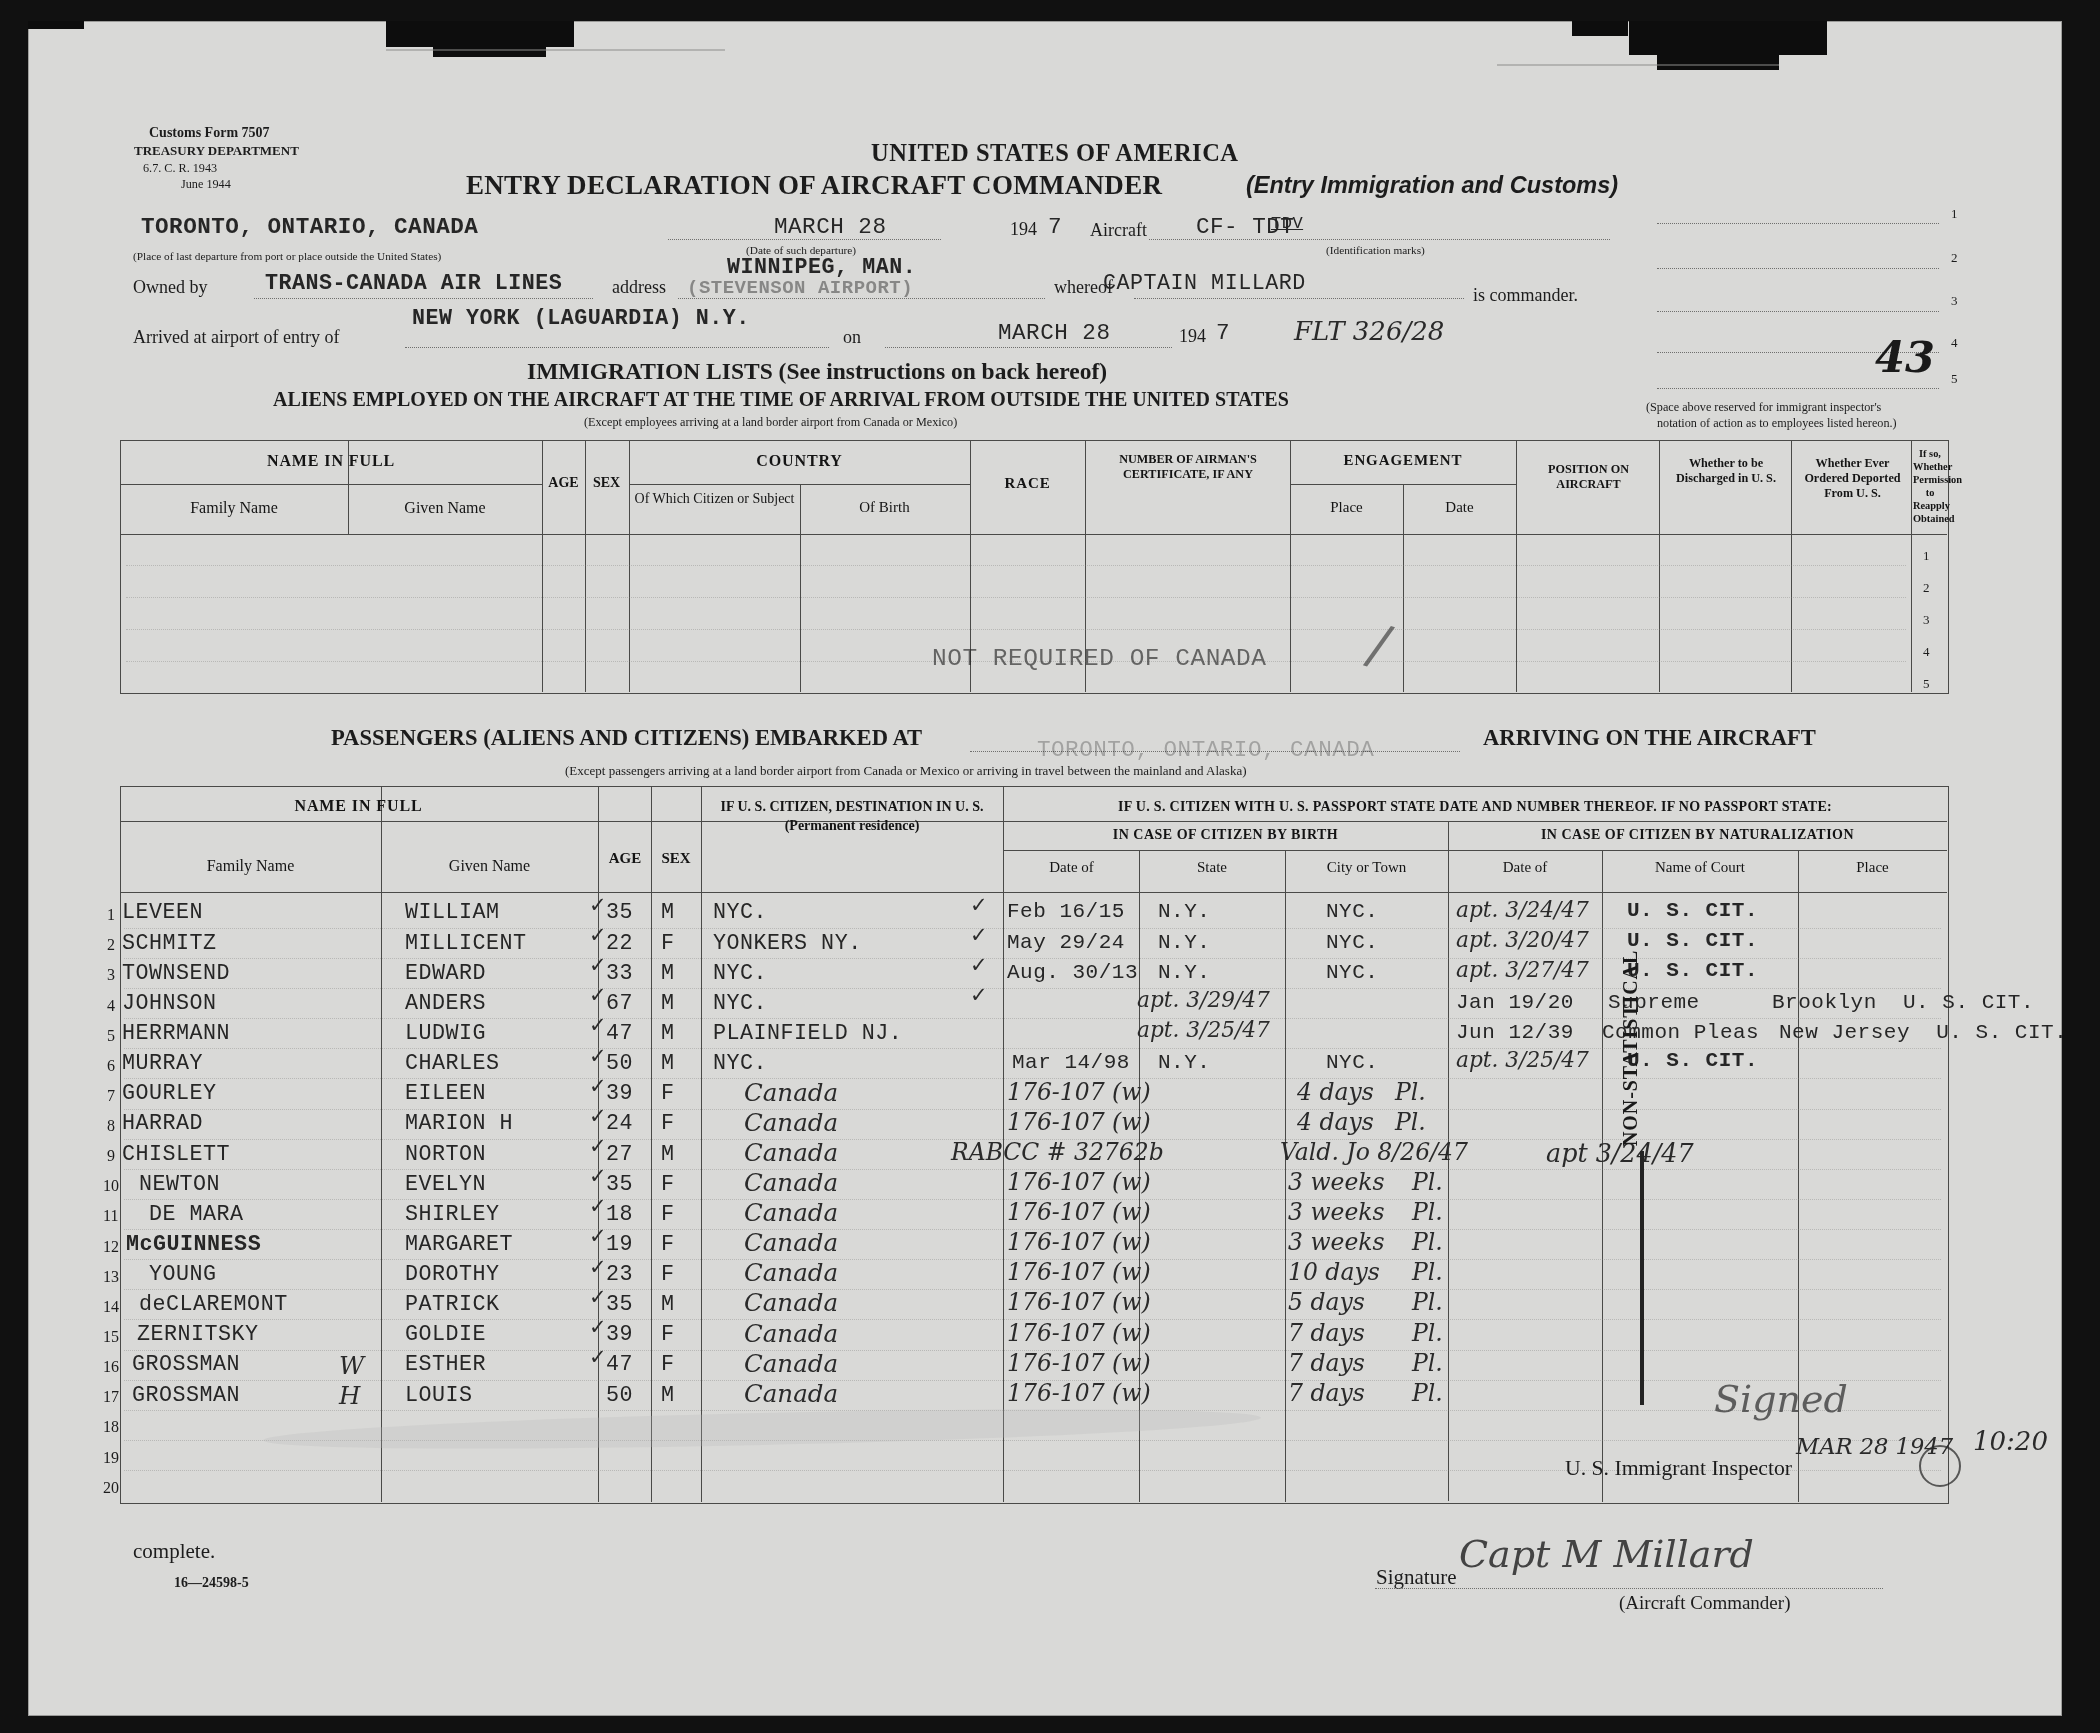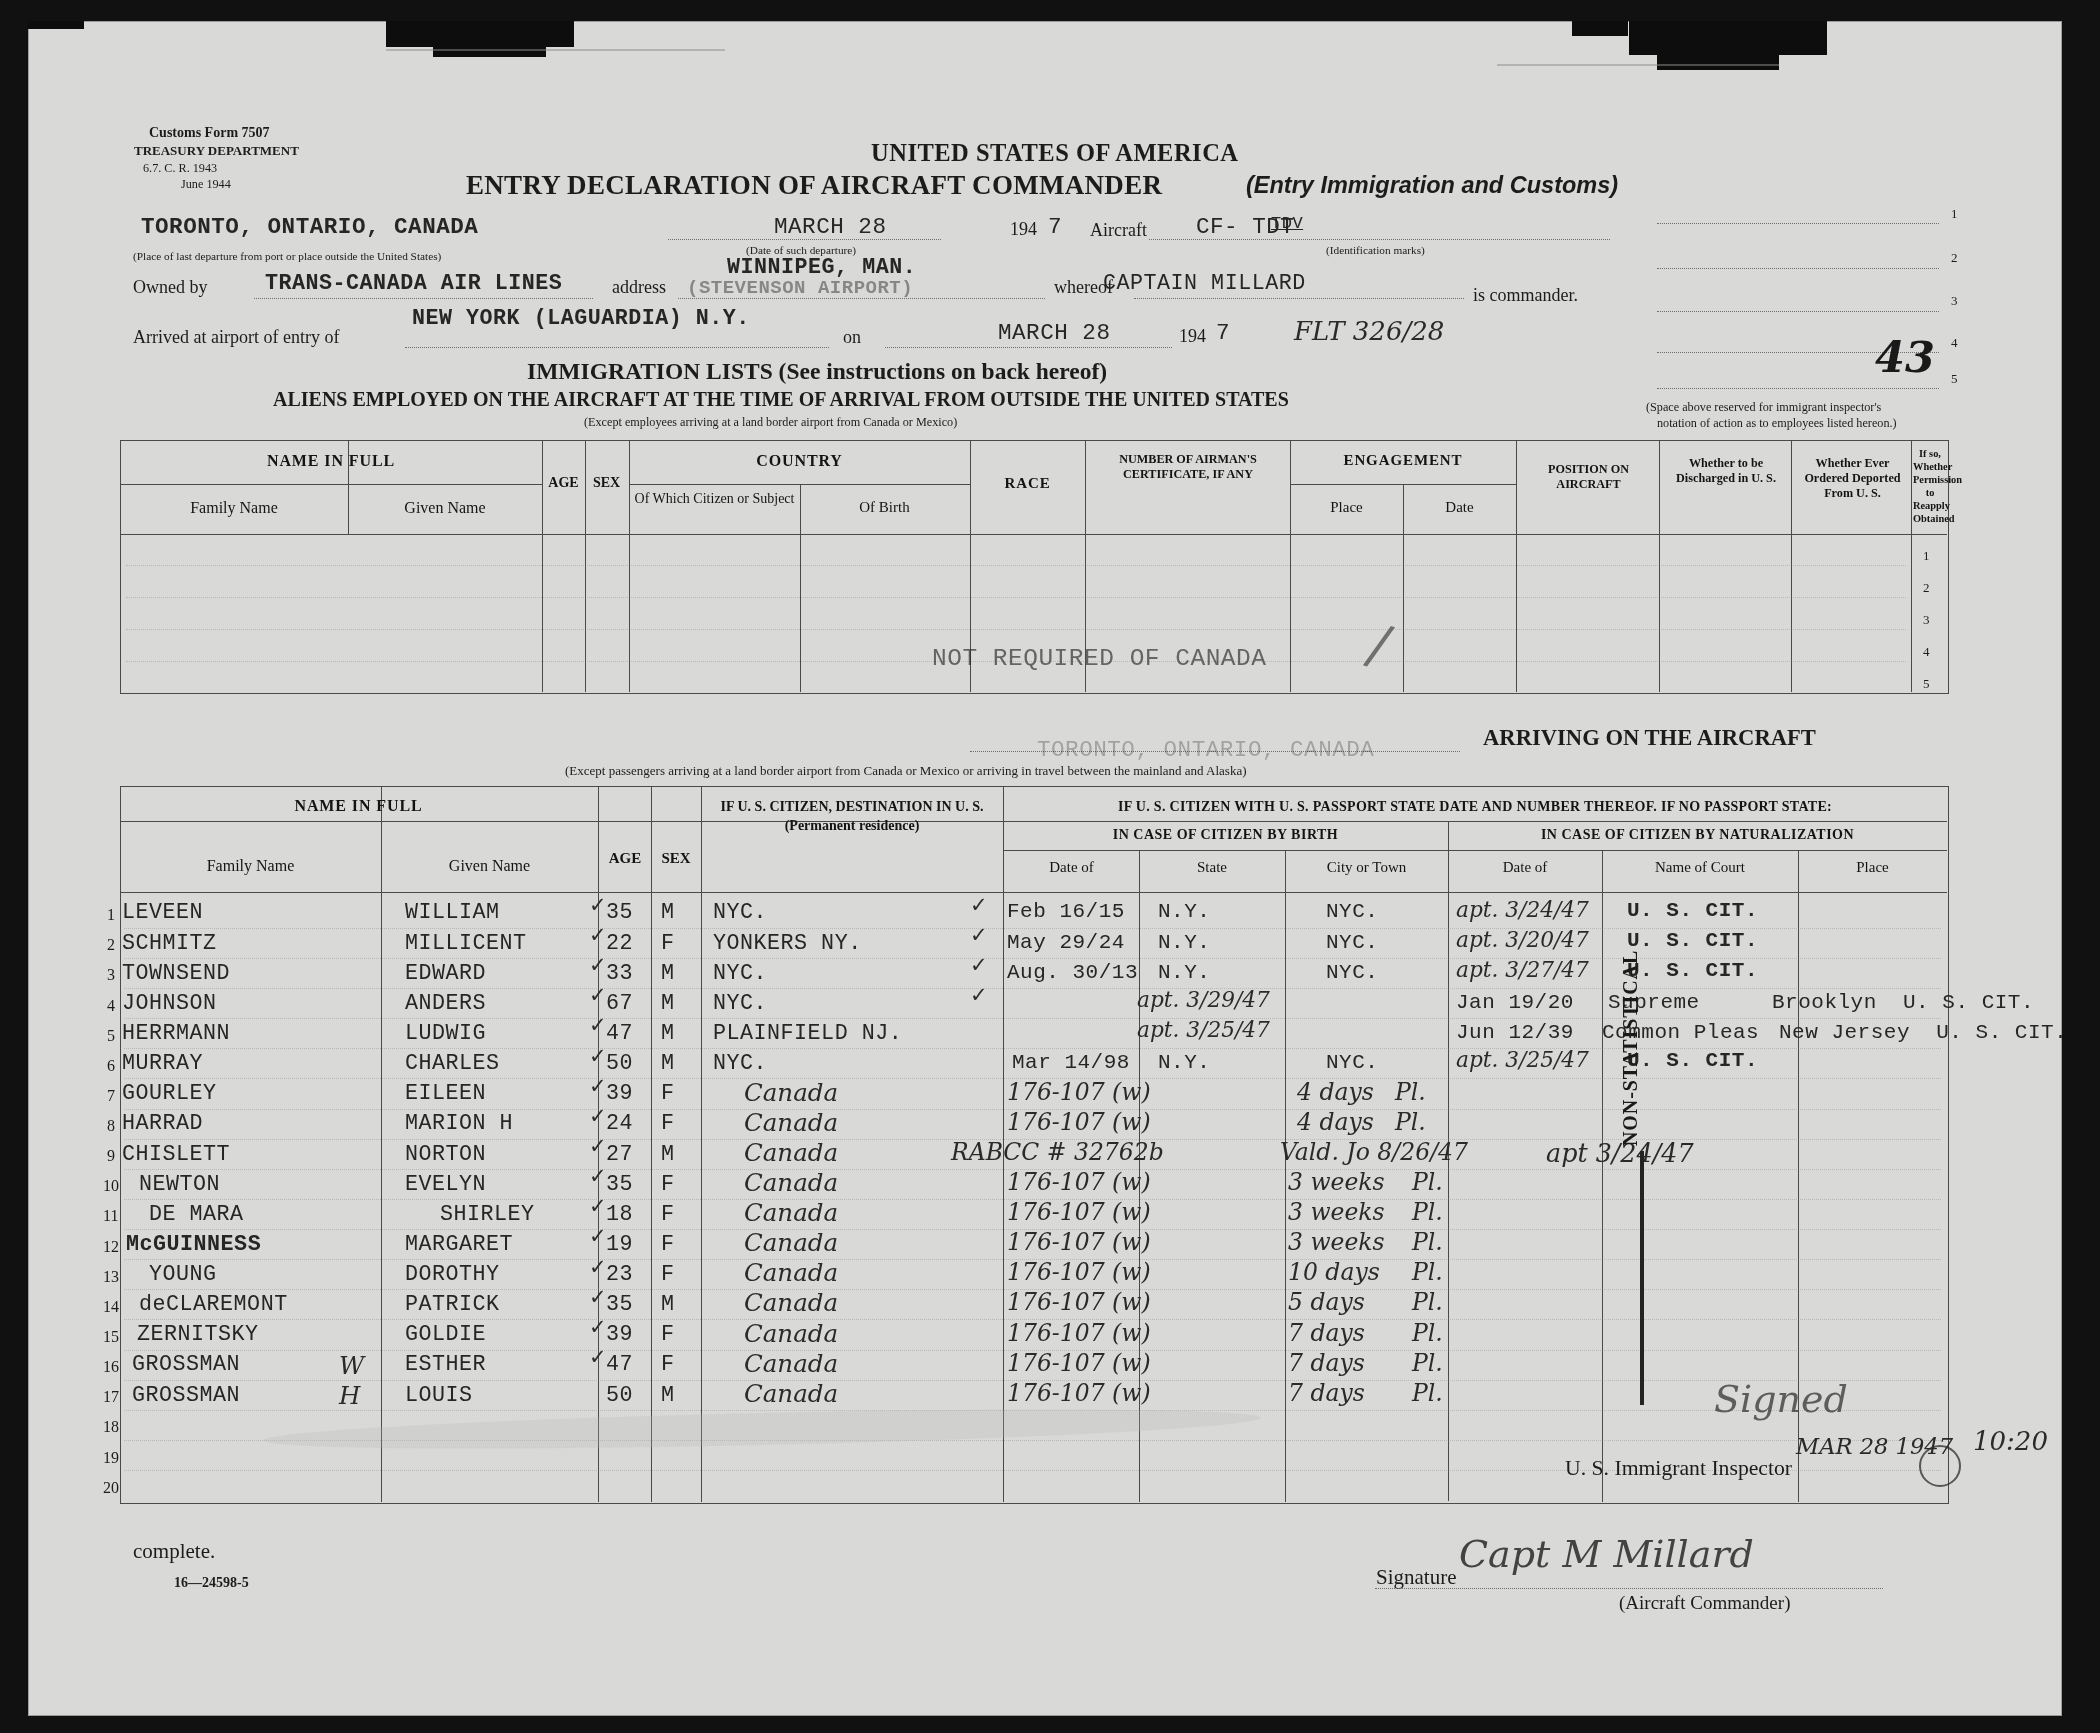--- a/index.html
+++ b/index.html
@@ -155,20 +155,21 @@
     <div class="dotted vfaint" style="left:98px;top:640px;width:1780px;"></div>
     <div class="num" style="left:1895px;top:527px;">1</div>
     <div class="num" style="left:1895px;top:559px;">2</div>
     <div class="num" style="left:1895px;top:591px;">3</div>
     <div class="num" style="left:1895px;top:623px;">4</div>
     <div class="num" style="left:1895px;top:655px;">5</div>
 
     <div class="txt type faint" style="left:904px;top:624px;font-size:24.5px;opacity:.65;">NOT REQUIRED OF CANADA</div>
     <div class="chk" style="left:1342px;top:591px;font-size:56px;transform:rotate(18deg);opacity:.6;">/</div>
 
+    <div class="txt bold" style="left:303px;top:704px;font-size:22.6px;">PASSENGERS (ALIENS AND CITIZENS) EMBARKED AT</div>
     <div class="dotted" style="left:942px;top:730px;width:490px;"></div>
     <div class="txt bold" style="left:1455px;top:704px;font-size:22.6px;">ARRIVING ON THE AIRCRAFT</div>
     <div class="txt type vfaint" style="left:1009px;top:716px;font-size:22.6px;">TORONTO, ONTARIO, CANADA</div>
     <div class="txt tiny" style="left:537px;top:742px;font-size:13px;">(Except passengers arriving at a land border airport from Canada or Mexico or arriving in travel between the mainland and Alaska)</div>
 
     <div class="box" style="left:92px;top:765px;width:1827px;height:716px;"></div>
     <div class="hline" style="left:92px;top:800px;width:1827px;"></div>
     <div class="hline" style="left:975px;top:829px;width:944px;"></div>
     <div class="hline" style="left:92px;top:871px;width:1827px;"></div>
 
@@ -362,21 +363,21 @@
       <div class="txt hand" style="left:716px;top:1147px;font-size:24.5px;">Canada</div>
       <div class="txt hand" style="left:979px;top:1147px;font-size:23.5px;">176-107 (w)</div>
       <div class="txt hand" style="left:1260px;top:1147px;font-size:23.5px;">3 weeks</div>
       <div class="txt hand" style="left:1384px;top:1147px;font-size:23.5px;">Pl.</div>
       <div class="chk" style="left:561px;top:1143px;">✓</div>
     </div>
 
     <div>
       <div class="txt num" style="left:75px;top:1186px;font-size:16px;">11</div>
       <div class="txt type" style="left:121px;top:1181px;font-size:21.7px;">DE MARA</div>
-      <div class="txt type" style="left:377px;top:1181px;font-size:21.7px;margin-left:35px;">SHIRLEY</div>
+      <div class="txt type" style="left:377px;top:1181px;font-size:21.7px;">SHIRLEY</div>
       <div class="txt type" style="left:578px;top:1181px;font-size:21.7px;">18</div>
       <div class="txt type" style="left:633px;top:1181px;font-size:21.7px;">F</div>
       <div class="txt hand" style="left:716px;top:1177px;font-size:24.5px;">Canada</div>
       <div class="txt hand" style="left:979px;top:1177px;font-size:23.5px;">176-107 (w)</div>
       <div class="txt hand" style="left:1260px;top:1177px;font-size:23.5px;">3 weeks</div>
       <div class="txt hand" style="left:1384px;top:1177px;font-size:23.5px;">Pl.</div>
       <div class="chk" style="left:561px;top:1173px;">✓</div>
     </div>
 
     <div>

